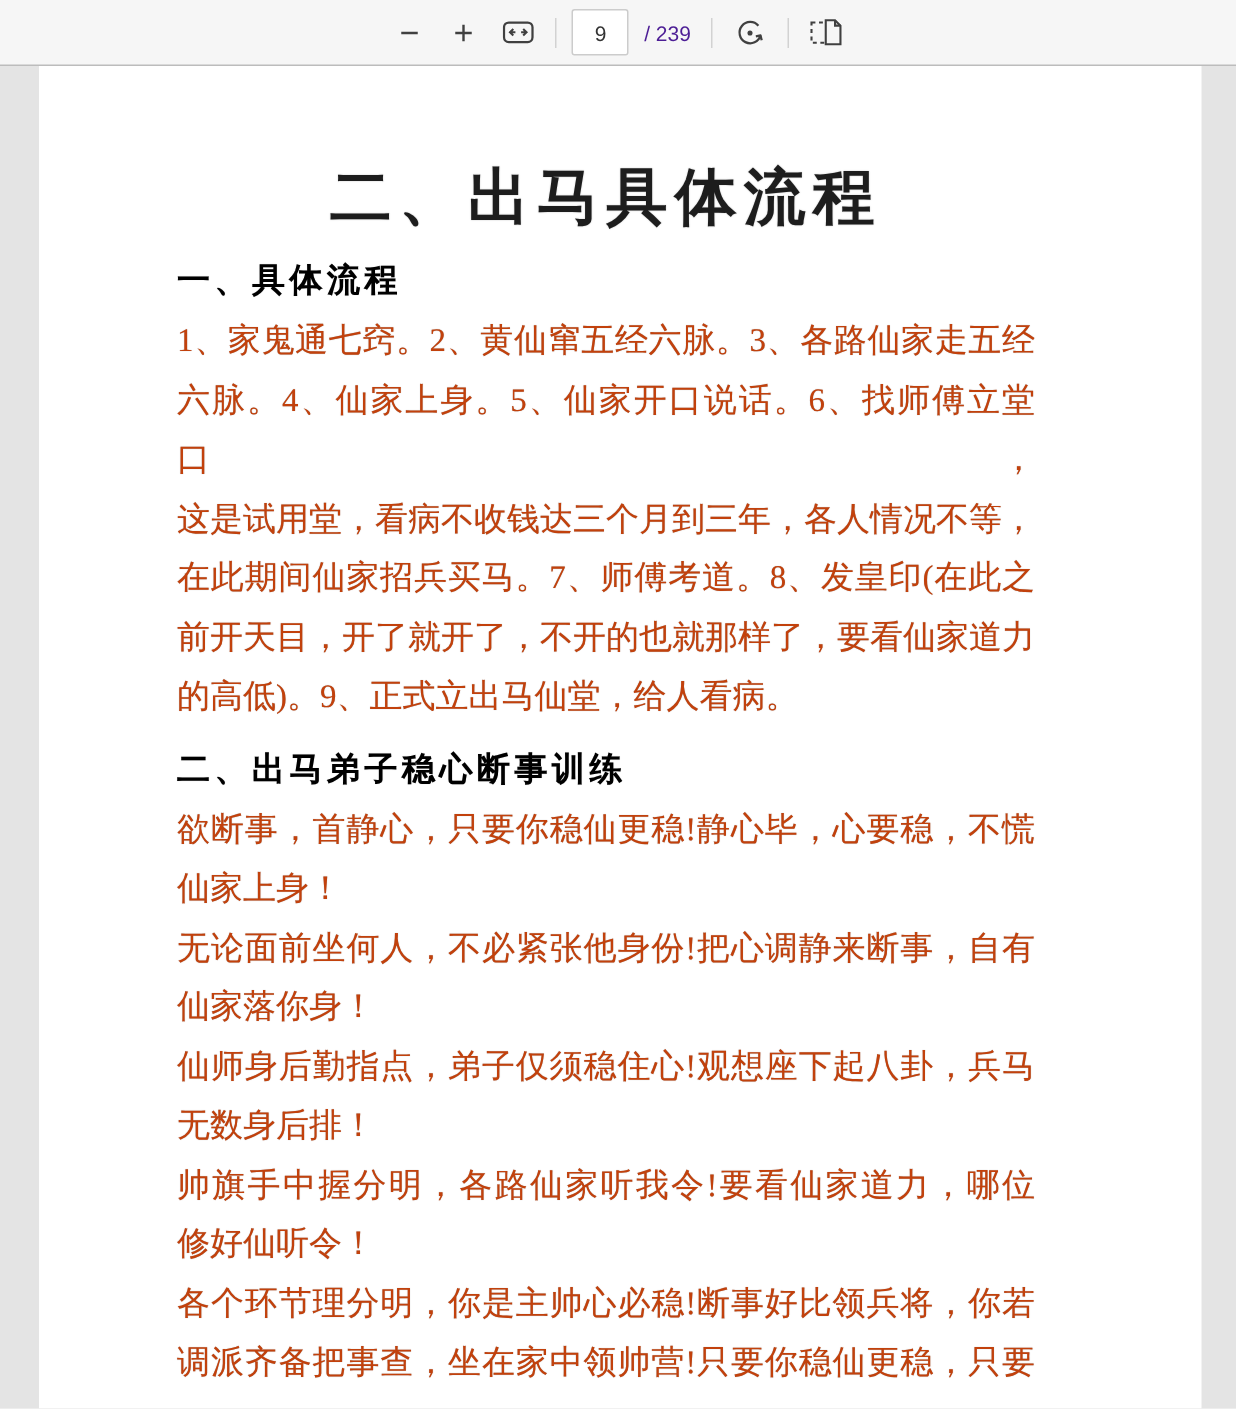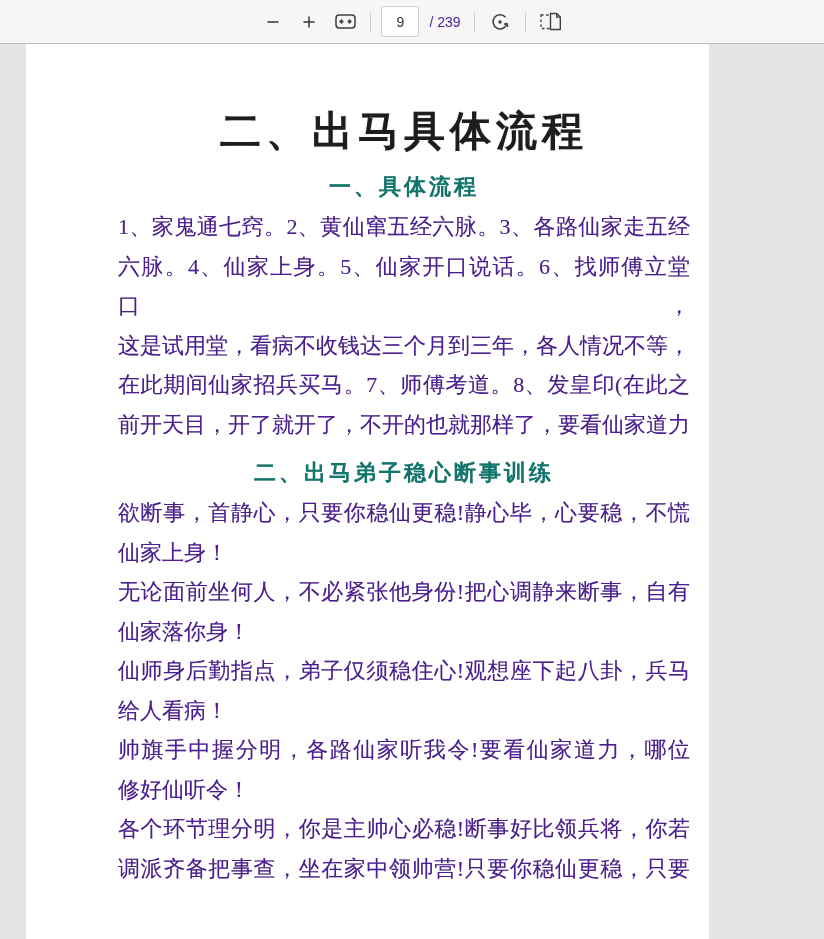--- a/index.html
+++ b/index.html
@@ -32,45 +32,44 @@
     font-family: "Liberation Sans", sans-serif;
   }
   .page-count {
     font-size: 14px; color: #4c1d95; margin: 0 6px 0 8px; white-space: pre;
   }
 
   
   .canvas { width: 824px; height: 895px; background: #e4e4e4; position: relative; }
   .page {
     position: absolute; left: 26px; top: 0;
-    width: 683px; height: 895px;
+    width: 775px; height: 895px;
     background: #ffffff;
     overflow: hidden;
   }
   .content { padding: 60px 0 0 92px; width: 664px; }
   .doc-title {
     width: 572px;
     font-family: "Liberation Sans", sans-serif;
     font-size: 41px; font-weight: bold; letter-spacing: 5px;
     color: #1d1d1d; text-align: center; line-height: 54px;
     text-shadow: 0 0 1px rgba(40,40,40,.35);
   }
   .sec-heading {
     width: 572px;
     font-family: "Liberation Sans", sans-serif;
     font-size: 22px; font-weight: bold; letter-spacing: 3px;
-    color: #0f766e; line-height: 30px; margin-top: 14px; margin-bottom: 5px;
+    color: #000000; line-height: 30px; margin-top: 14px; margin-bottom: 5px;
     text-shadow: 0 0 0.5px rgba(40,40,40,.4);
-    text-align: center;
   }
   .doc-title { margin-bottom: 6px; }
   .bline {
     width: 572px;
     font-family: "Liberation Serif", serif;
-    font-size: 22px; color: #4c1d95; line-height: 39.5px;
+    font-size: 22px; color: #c2410c; line-height: 39.5px;
     text-shadow: 0 0 0.6px rgba(60,60,60,.45);
     white-space: nowrap;
   }
   .bline.full {
     white-space: normal;
     text-align: justify; text-align-last: justify;
     text-justify: inter-character;
   }
 </style>
 </head>
@@ -143,28 +142,29 @@
     <div class="content">
 
       <h1 class="doc-title">二、出马具体流程</h1>
 
       <h2 class="sec-heading">一、具体流程</h2>
       <div class="bline full">1、家鬼通七窍。2、黄仙窜五经六脉。3、各路仙家走五经</div>
       <div class="bline full">六脉。4、仙家上身。5、仙家开口说话。6、找师傅立堂口，</div>
       <div class="bline full">这是试用堂，看病不收钱达三个月到三年，各人情况不等，</div>
       <div class="bline full">在此期间仙家招兵买马。7、师傅考道。8、发皇印(在此之</div>
       <div class="bline full">前开天目，开了就开了，不开的也就那样了，要看仙家道力</div>
+      <div class="bline">的高低)。9、正式立出马仙堂，给人看病。</div>
 
       <h2 class="sec-heading">二、出马弟子稳心断事训练</h2>
       <div class="bline full">欲断事，首静心，只要你稳仙更稳!静心毕，心要稳，不慌</div>
       <div class="bline">仙家上身！</div>
       <div class="bline full">无论面前坐何人，不必紧张他身份!把心调静来断事，自有</div>
       <div class="bline">仙家落你身！</div>
       <div class="bline full">仙师身后勤指点，弟子仅须稳住心!观想座下起八卦，兵马</div>
-      <div class="bline">给人看病！</div>
+      <div class="bline">无数身后排！</div>
       <div class="bline full">帅旗手中握分明，各路仙家听我令!要看仙家道力，哪位</div>
       <div class="bline">修好仙听令！</div>
       <div class="bline full">各个环节理分明，你是主帅心必稳!断事好比领兵将，你若</div>
       <div class="bline full">调派齐备把事查，坐在家中领帅营!只要你稳仙更稳，只要</div>
 
     </div>
   </div>
 </div>
 
 </body></html>

